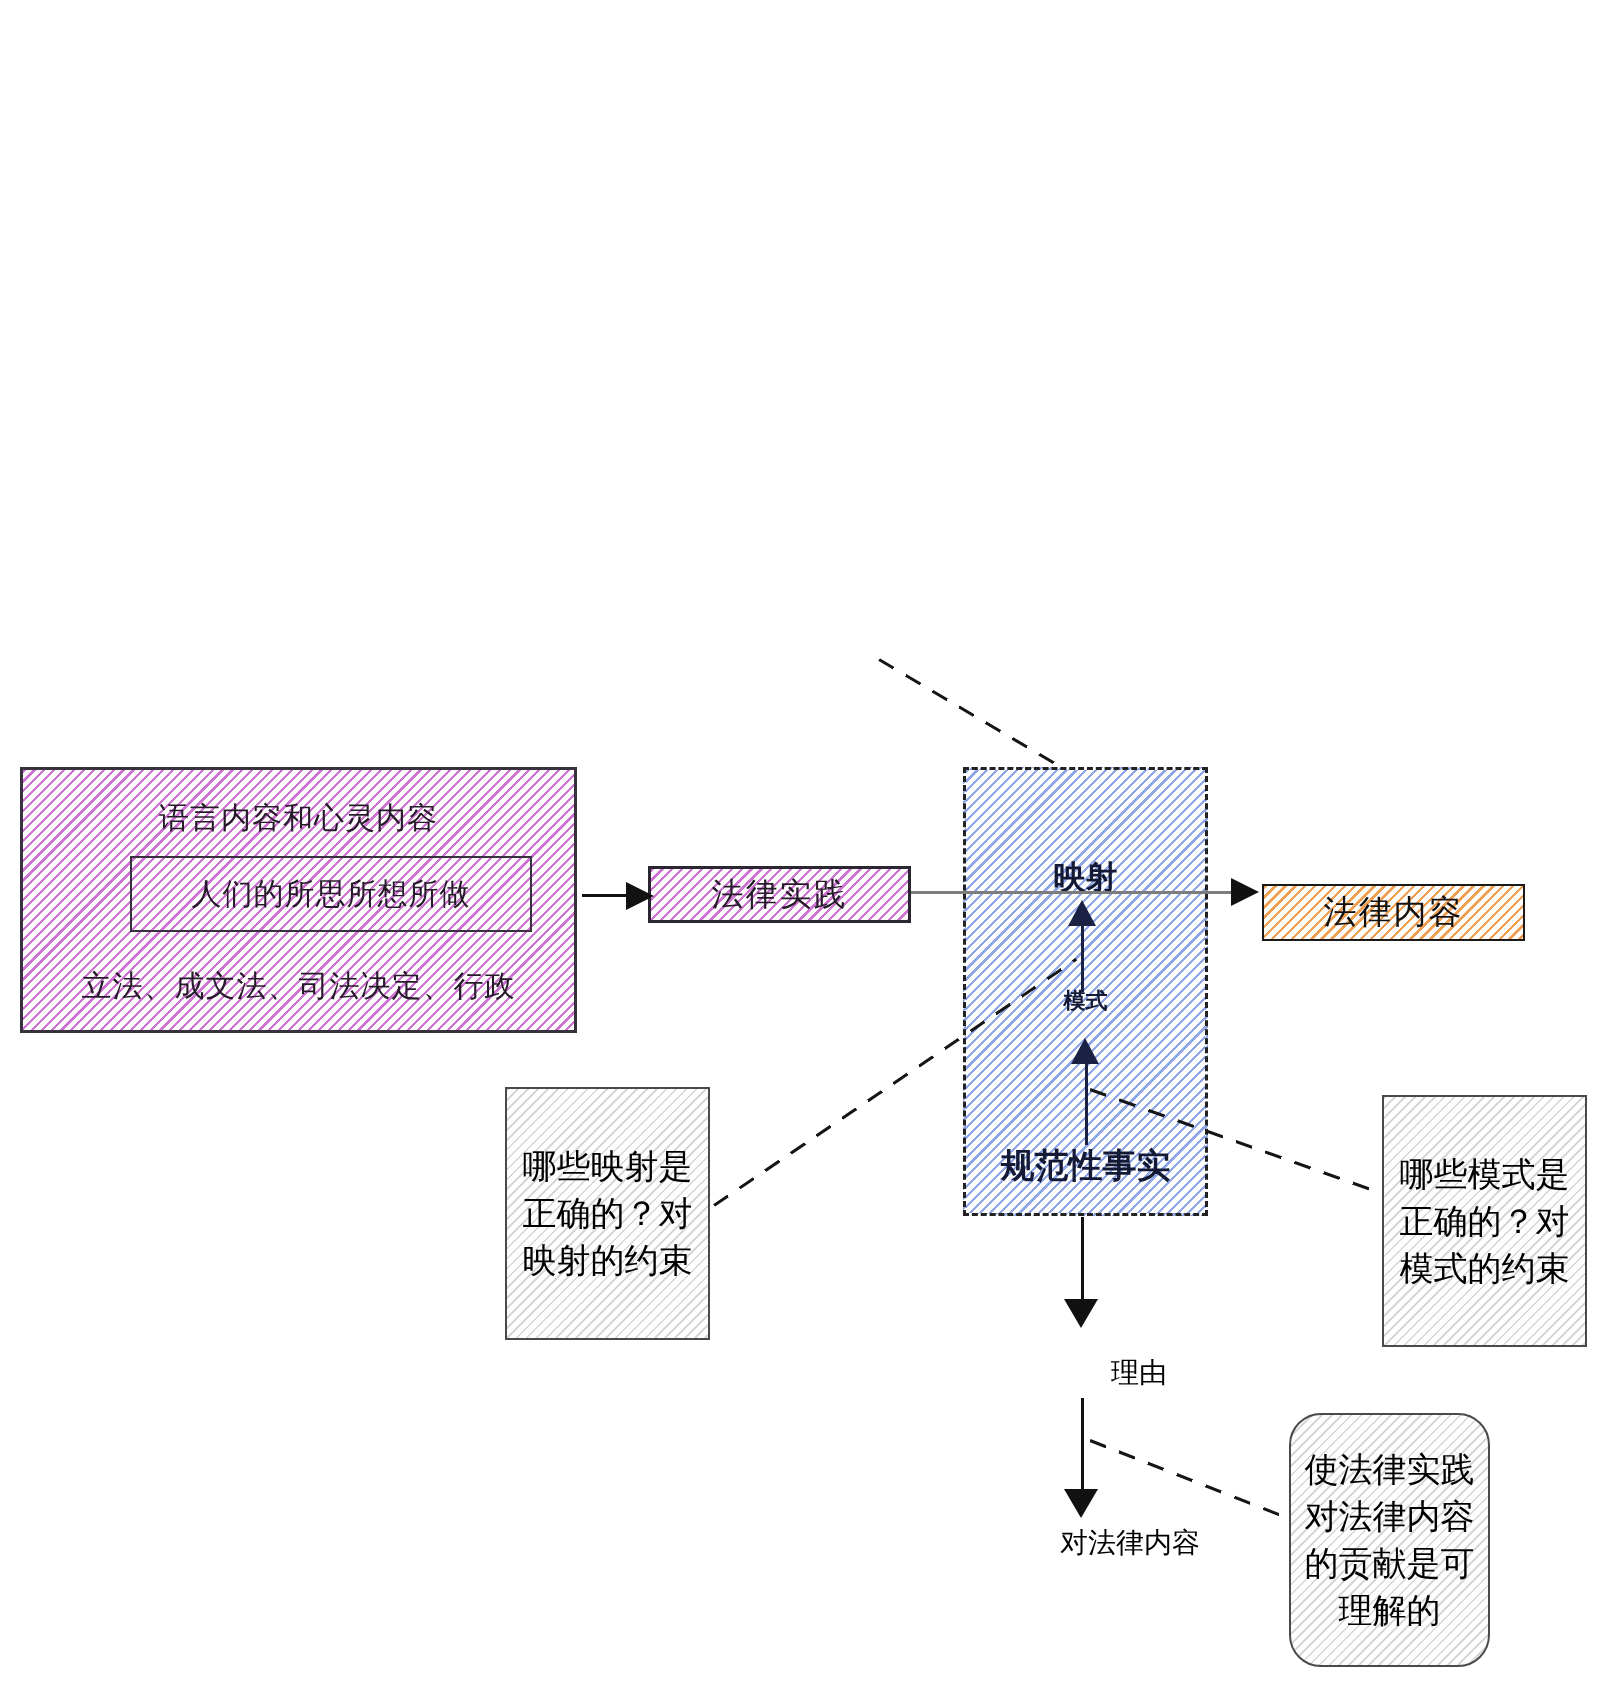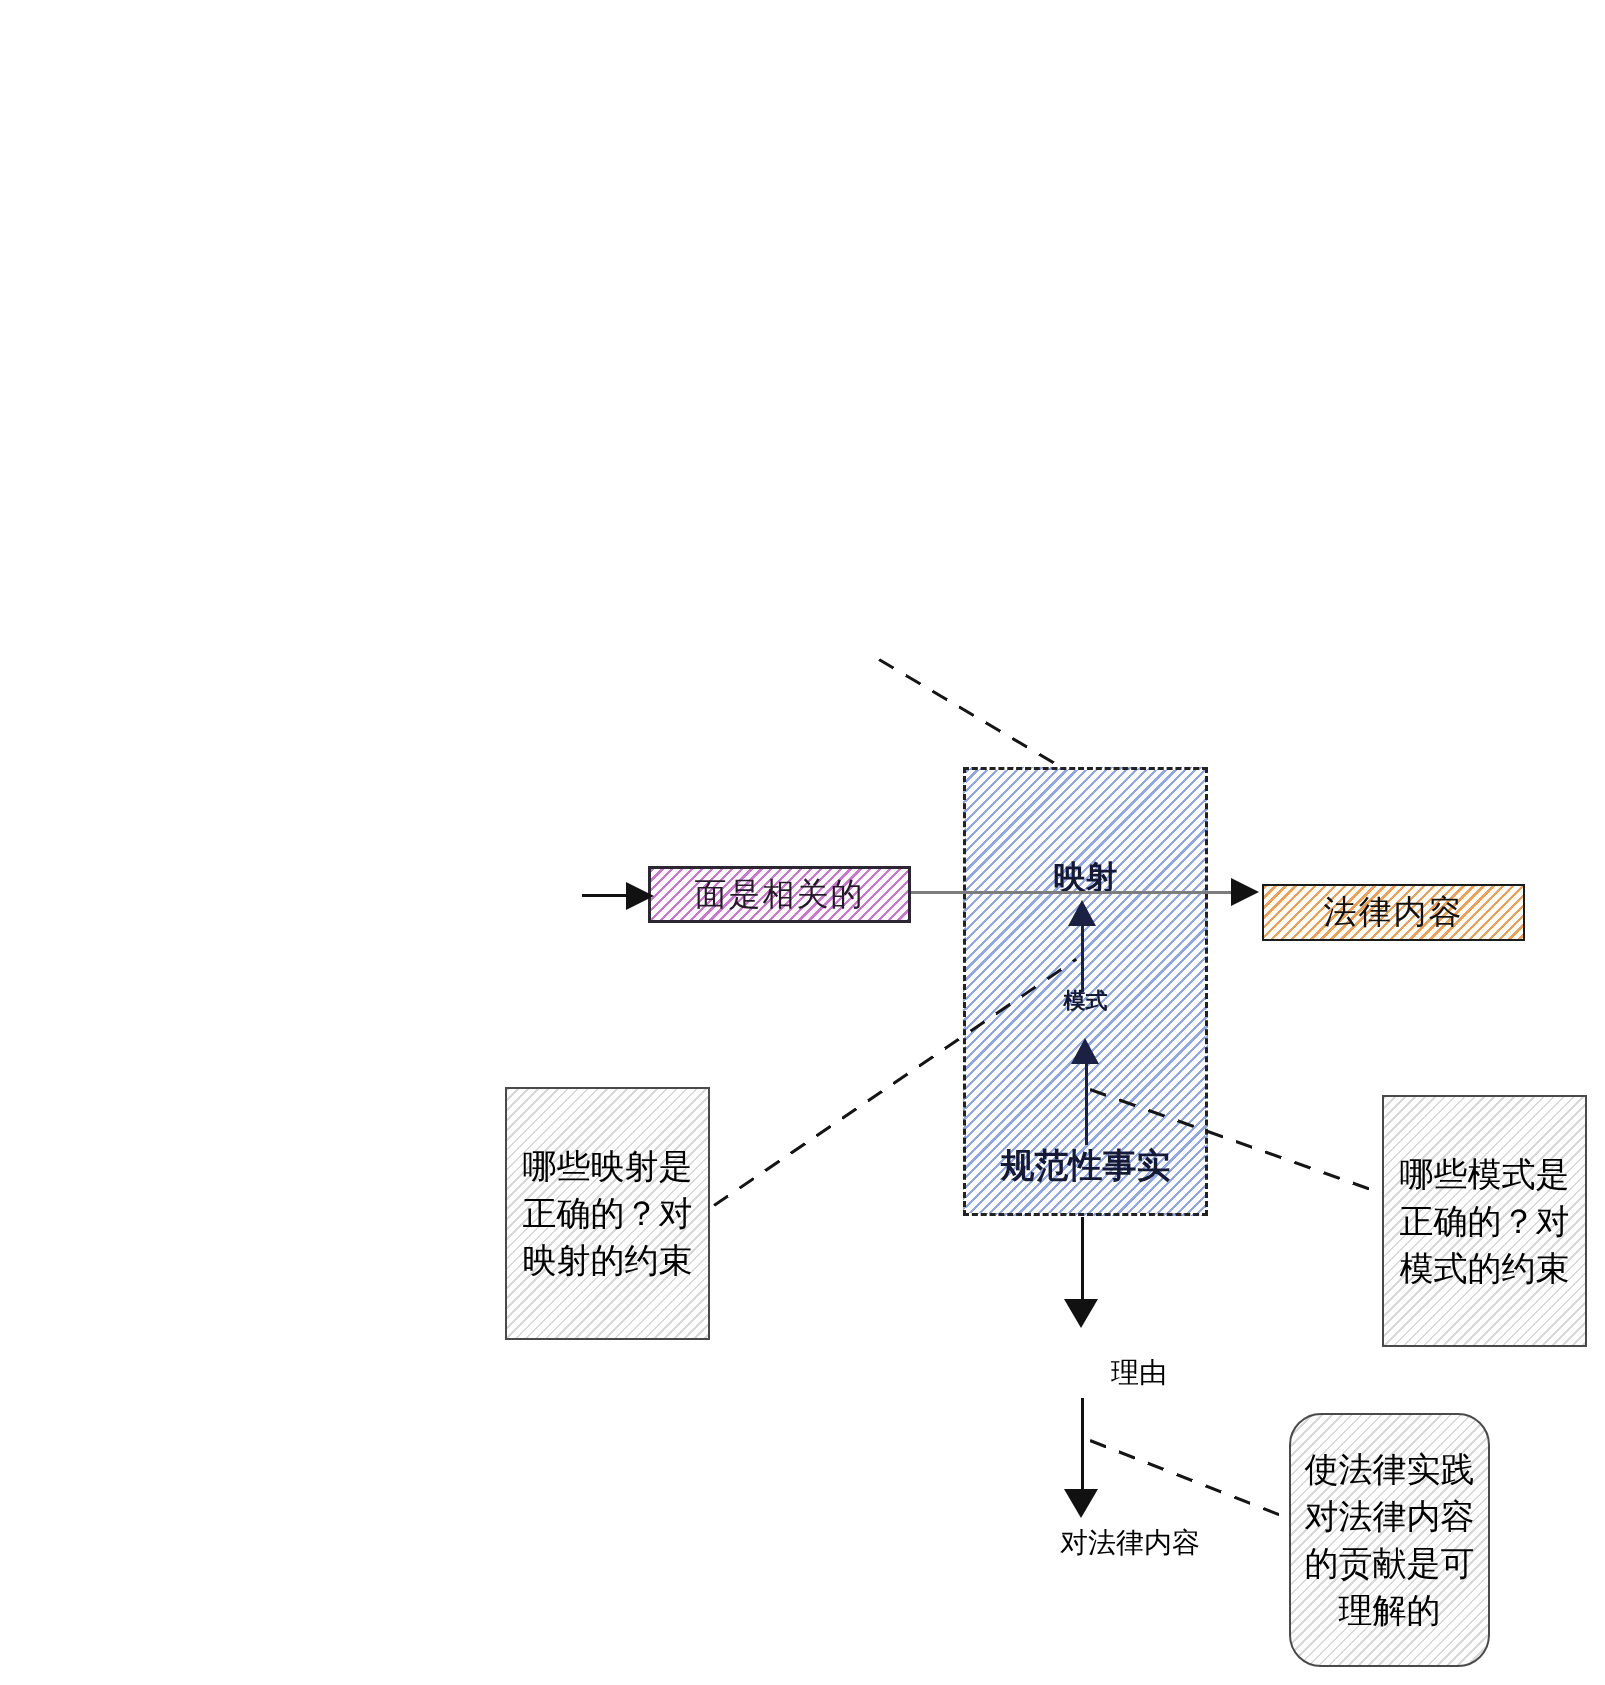--- a/index.html
+++ b/index.html
@@ -45,26 +45,33 @@
   .navyline{position:absolute;background:var(--navy);width:3px;z-index:3;}
 
   .dash{position:absolute;height:3px;z-index:5;transform-origin:0 50%;
         background:repeating-linear-gradient(90deg,#151515 0 17px,transparent 17px 31px);}
 </style>
 </head>
 <body>
 
 <div id="canvas">
 
+  <div class="box big-box hatch-pink">
+    <div class="abs big-title">语言内容和心灵内容</div>
+    <div class="box inner-box center">
+      <span>人们的所思所想所做</span>
+    </div>
+    <div class="abs big-footer">立法、成文法、司法决定、行政</div>
+  </div>
 
   <div class="hline" style="left:582px;top:894px;width:46px;"></div>
   <div class="tri tri-right" style="left:626px;top:882px;"></div>
 
   <div class="box practice-box hatch-pink center">
-    <span>面是相关的</span>
+    <span>法律实践</span>
   </div>
 
   <div class="gline" style="left:911px;top:891px;width:321px;"></div>
   <div class="tri tri-right" style="left:1231px;top:878px;"></div>
 
   <div class="box blue-box hatch-blue">
     <div class="blue-label" style="top:86px;font-size:32px;">映射</div>
     <div class="tri tri-up-navy" style="left:102px;top:130px;"></div>
     <div class="navyline" style="left:115px;top:156px;height:66px;"></div>
     <div class="blue-label" style="top:216px;font-size:22px;">模式</div>

